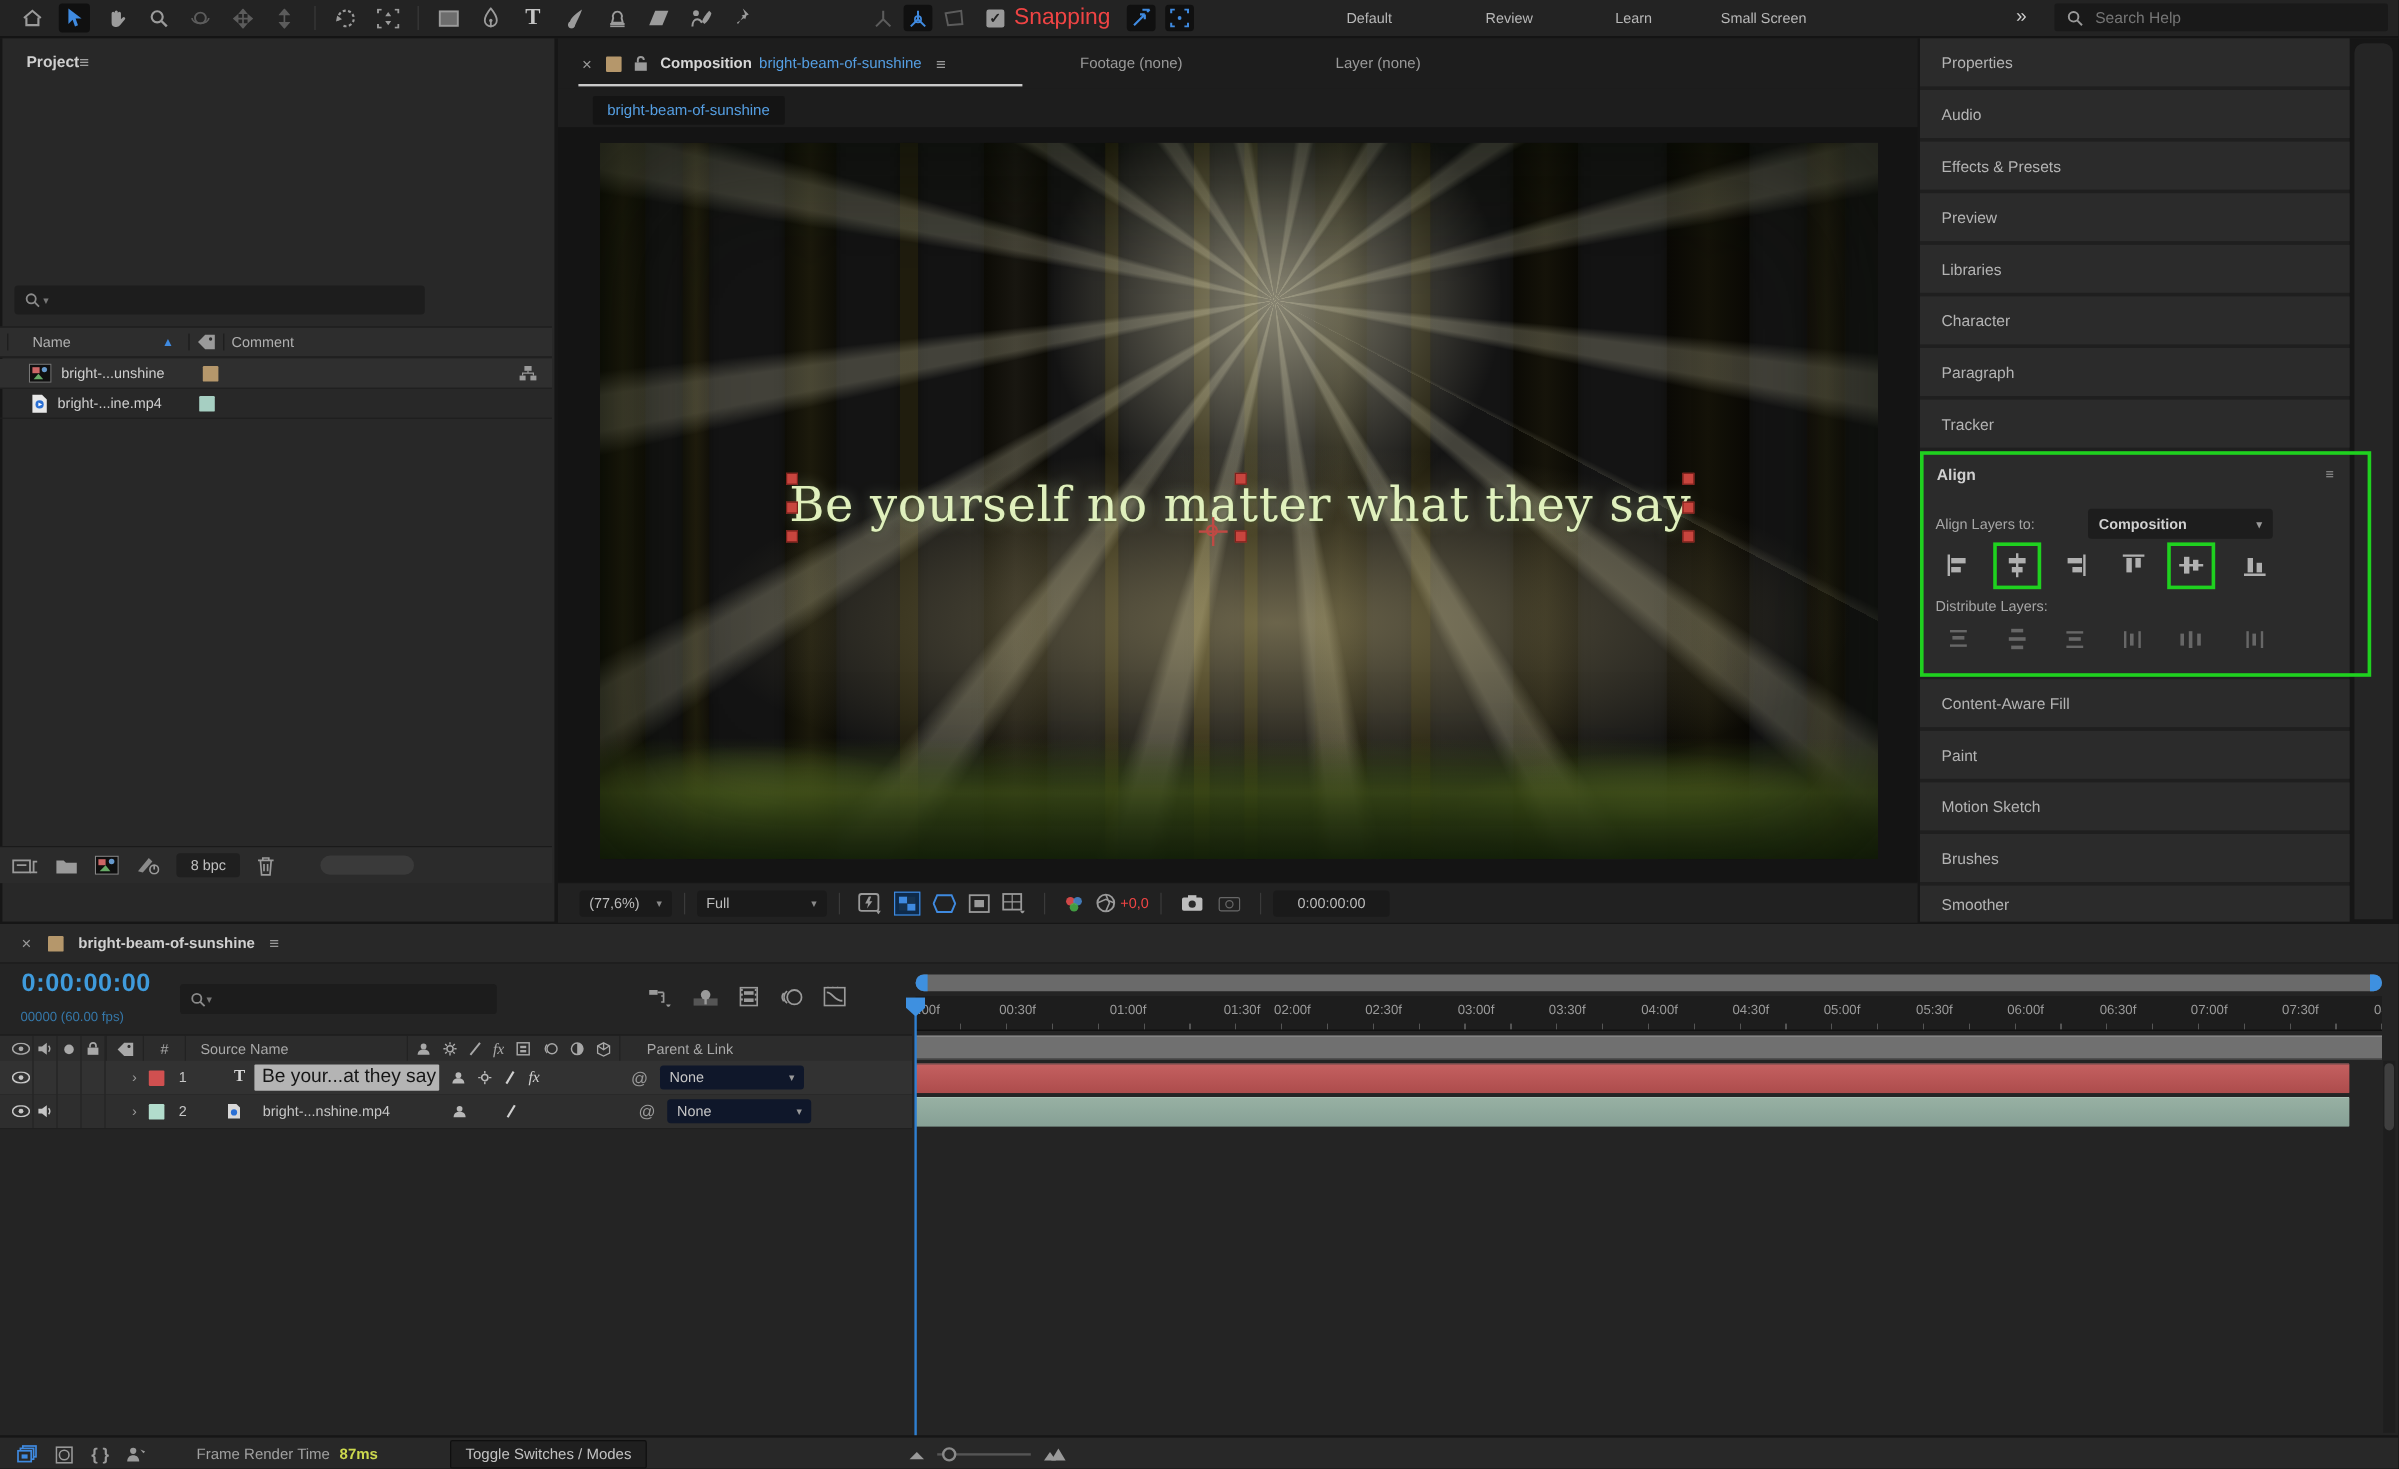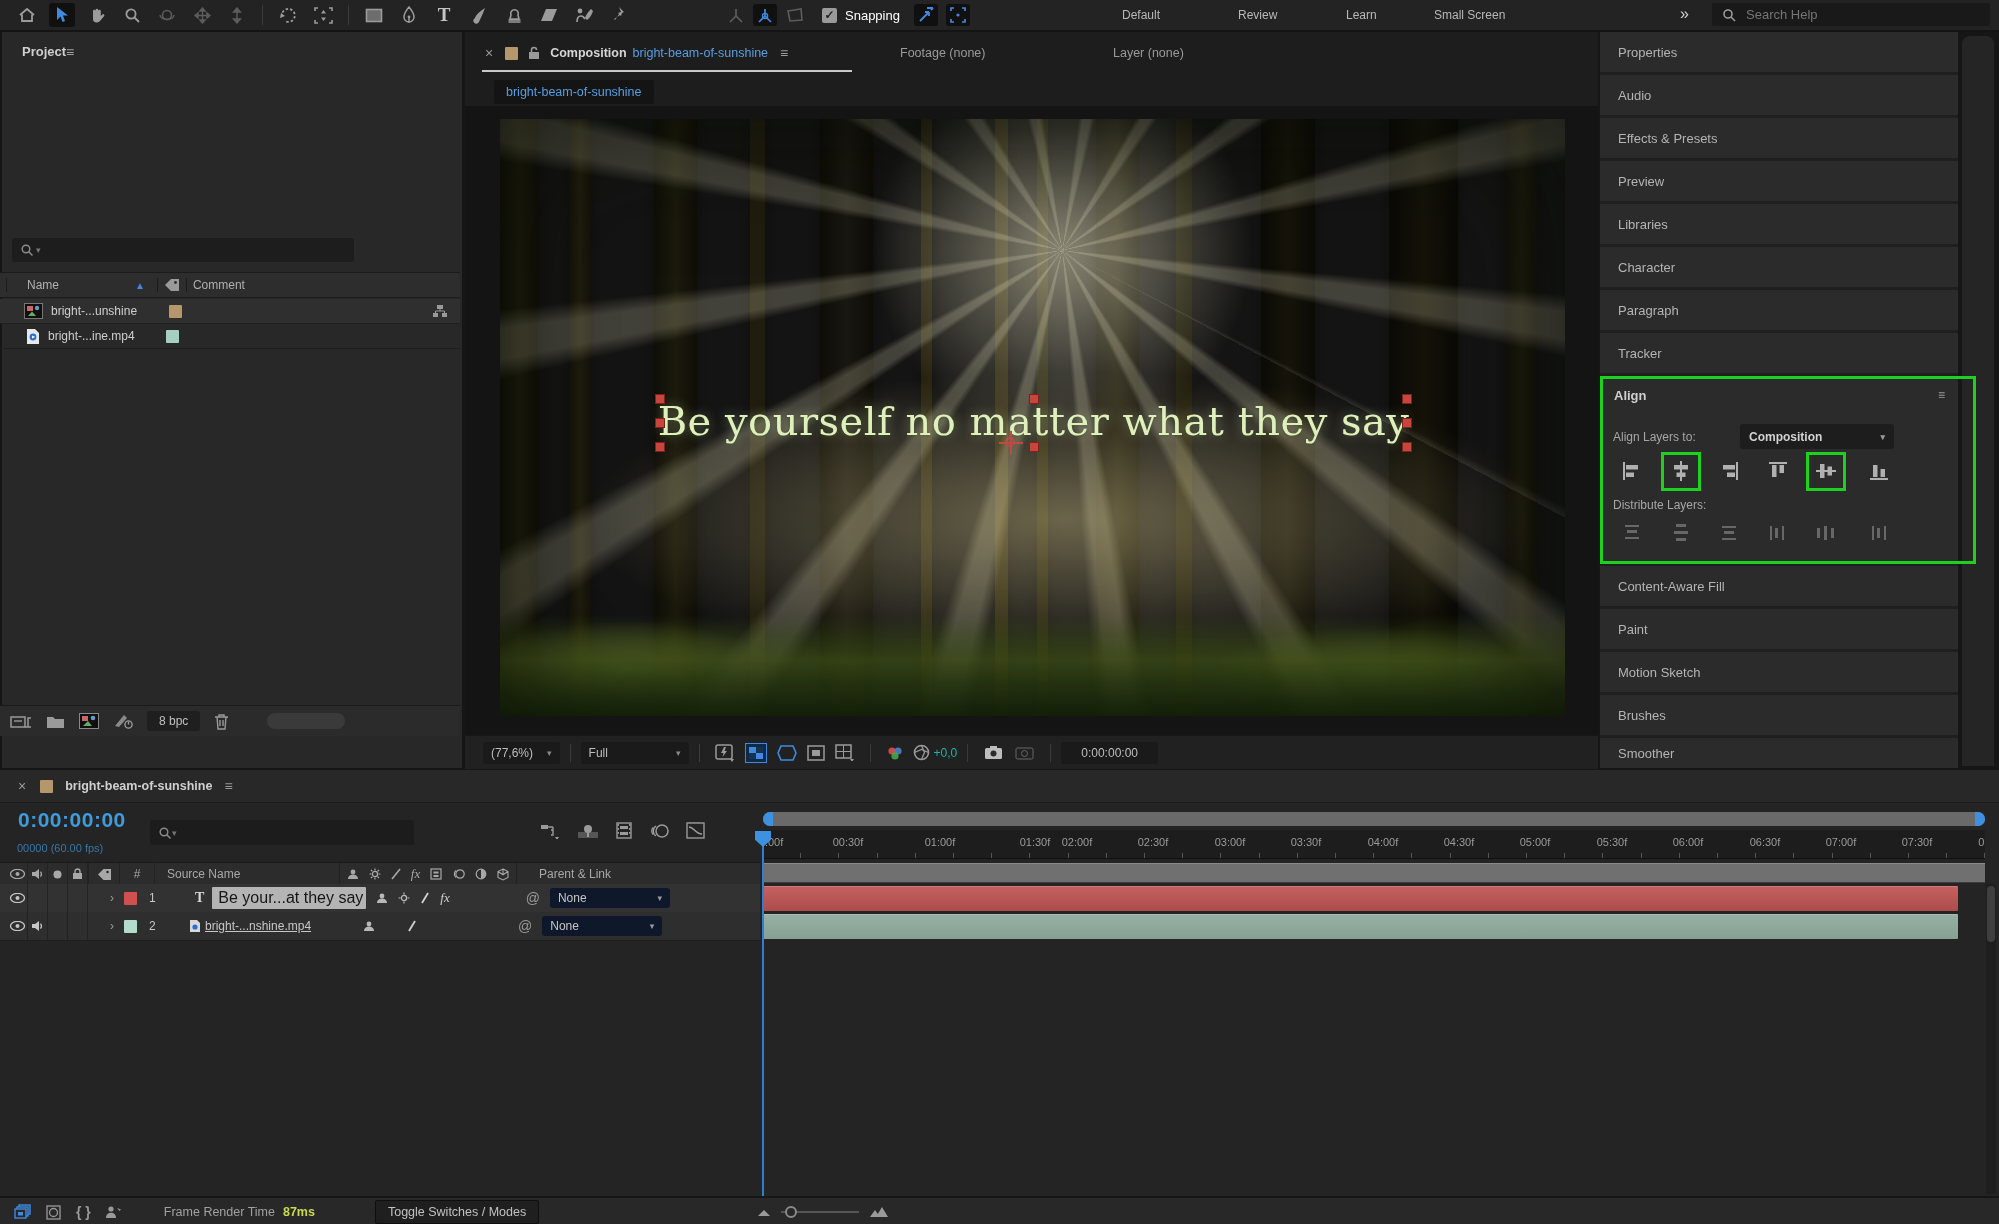--- a/index.html
+++ b/index.html
@@ -252,21 +252,21 @@
           <path d="M9 9 V2 M9 9 L3 15 M9 9 L15 15" stroke="#3f8ae0" stroke-width="1.7"></path>
           <circle cx="9" cy="9" r="2.6" stroke="#3f8ae0" stroke-width="1.4" fill="none"></circle>
         </svg>
       </span>
     <span class="icon" style="margin-right:10px;">
       <svg width="19" height="16">
           <polygon points="3,4 16,2 17,13 5,14" stroke="#5c5c5c" stroke-width="1.6" fill="none"></polygon>
         </svg>
       </span>
     <span class="chk">✓</span>
-    <span style="color:#ffffff;font-size:13px;">Snapping</span>
+    <span style="color:#ef4444;font-size:19px;">Snapping</span>
     <span class="bluebox" style="margin-left:6px;">
       <svg width="16" height="16">
           <path d="M2 14 L11 5 M11 5 h-4 M11 5 v4 M9 1 l6 0 M13 3 l2 -2" stroke="#3f8ae0" stroke-width="1.8" fill="none"></path>
         </svg>
       </span>
     <span class="bluebox">
       <svg width="16" height="16">
           <path d="M1 4 V1 H4 M12 1 H15 V4 M15 12 V15 H12 M4 15 H1 V12" stroke="#3f8ae0" stroke-width="1.7" fill="none"></path>
           <circle cx="8" cy="8" r="1.6" fill="#3f8ae0"></circle>
         </svg>
@@ -493,21 +493,21 @@
           <circle cx="12" cy="6" r="3.6" fill="#4888d0" fill-opacity=".85"></circle>
           <circle cx="9" cy="11" r="3.6" fill="#48b048" fill-opacity=".85"></circle>
         </svg>
       </span>
     <span class="icon" style="margin:0 4px;">
       <svg width="17" height="17">
           <circle cx="8.5" cy="8.5" r="7" stroke="#9a9a9a" stroke-width="1.6" fill="none"></circle>
           <path d="M8.5 1.5 l3 7 -3 7 M1.5 8.5 l7 -3 7 3" stroke="#9a9a9a" stroke-width="1.3" fill="none"></path>
         </svg>
       </span>
-    <span style="color:#14b8a6;">+0,0</span>
+    <span style="color:#ef4444;">+0,0</span>
     <span class="vf-sep"></span>
     <span class="icon" style="margin:0 6px;">
       <svg width="19" height="15">
           <rect x="1" y="3" width="17" height="11" rx="1.5" fill="#bdbdbd"></rect>
           <rect x="6" y="1" width="7" height="3" fill="#bdbdbd"></rect>
           <circle cx="9.5" cy="8.5" r="3" fill="#2a2a2a"></circle>
         </svg>
       </span>
     <span class="icon" style="margin:0 6px;opacity:.45;">
       <svg width="19" height="15">
@@ -864,21 +864,21 @@
     <span class="av"></span>
     <span style="margin-left:22px;color:#9a9a9a;">›</span>
     <span class="swatch" style="background:#b2dccc;margin-left:10px;"></span>
     <span style="margin-left:12px;width:20px;">2</span>
     <span class="icon" style="margin-left:20px;">
       <svg width="12" height="14">
           <path d="M1 1 H8 L11 4 V13 H1 Z" fill="#d8d8d8"></path>
           <circle cx="6" cy="8" r="2.6" fill="#2a6fd4"></circle>
         </svg>
       </span>
-    <span style="margin-left:4px;width:148px;white-space:nowrap;overflow:hidden;text-decoration:underline;">bright-...nshine.mp4</span>
+    <span style="margin-left:18px;width:148px;white-space:nowrap;overflow:hidden;">bright-...nshine.mp4</span>
     <span style="margin-left:10px;display:flex;gap:10px;align-items:center;">
       <span class="icon">
           <svg width="12" height="12">
             <circle cx="6" cy="4" r="2.4" fill="#b8b8b8"></circle>
             <path d="M1 11 c0-3 2.2-4.5 5-4.5 s5 1.5 5 4.5" fill="#b8b8b8"></path>
           </svg>
         </span>
       <span style="width:12px;"></span>
       <span class="icon">
           <svg width="10" height="12">

